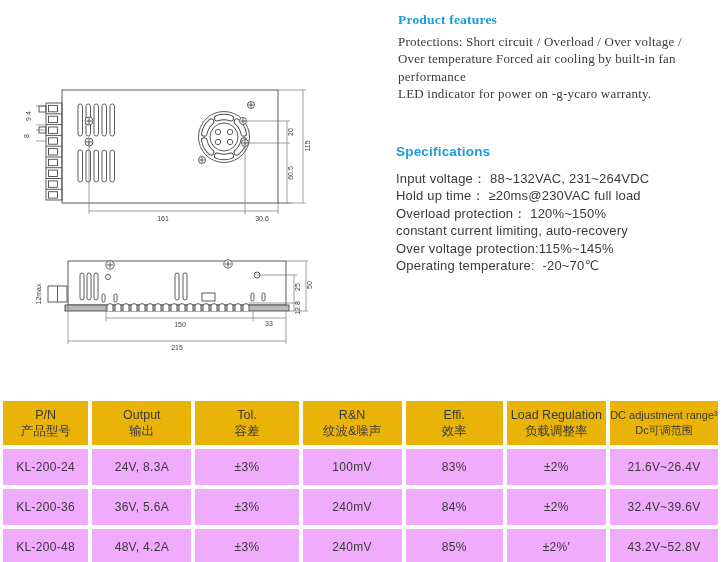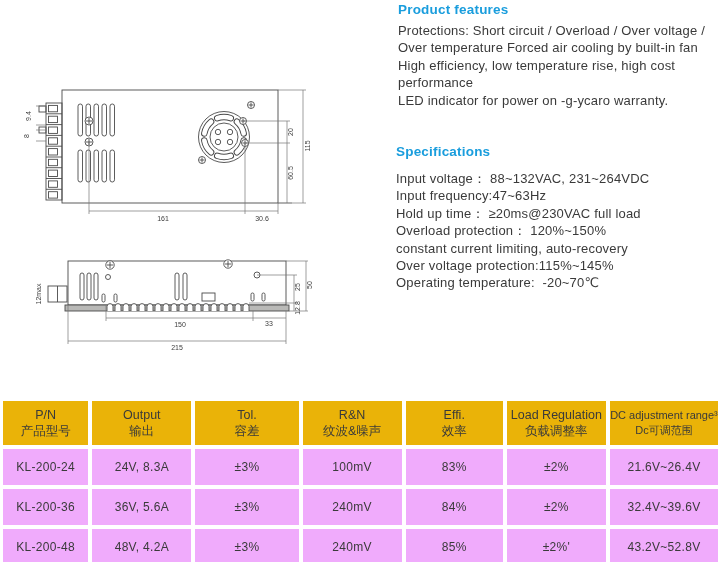--- a/index.html
+++ b/index.html
@@ -2,21 +2,21 @@
 <html><head>
 <meta charset="utf-8">
 <style>
   html,body{margin:0;padding:0;}
   body{
     width:721px;height:562px;position:relative;overflow:hidden;
     background:#ffffff;color:#3a3a3a;
     font-family:"Liberation Sans","DejaVu Sans",sans-serif;
   }
   .heading{color:#199ddd;font-weight:bold;font-size:13.5px;letter-spacing:.2px;}
-  .features{position:absolute;left:398px;top:2px;width:322px;}
+  .features{position:absolute;left:398px;top:12px;width:322px;font-family:Liberation Serif, serif;}
   .features .heading{margin-bottom:5px;}
   .body-line{font-size:13px;line-height:17.4px;letter-spacing:.2px;white-space:pre;}
   .specs{position:absolute;left:396px;top:144px;width:324px;}
   .specs .heading{margin-bottom:11px;}
 
   .drawings{position:absolute;left:0;top:72px;}
 
   .spec-table{
     position:absolute;left:0;top:397px;width:721px;height:170px;
     box-sizing:border-box;background:#fff;padding:4px 3px 0 3px;
@@ -223,29 +223,27 @@
     <line class="dim" x1="286" y1="249" x2="286" y2="272"></line>
     <line class="dim" x1="68" y1="269" x2="286" y2="269"></line>
     <text x="177" y="278" text-anchor="middle">215</text>
   </g>
 </svg>
 
 <div class="features">
   <div class="heading">Product features</div>
   <div class="body-line">Protections: Short circuit / Overload / Over voltage /</div>
   <div class="body-line">Over temperature Forced air cooling by built-in fan</div>
-  <div class="body-line">High efficiency, low temperature rise, high cost</div>
   <div class="body-line">performance</div>
   <div class="body-line">LED indicator for power on -g-ycaro warranty.</div>
 </div>
 
 <div class="specs">
   <div class="heading">Specifications</div>
   <div class="body-line">Input voltage： 88~132VAC, 231~264VDC</div>
-  <div class="body-line">Input frequency:47~63Hz</div>
   <div class="body-line">Hold up time： ≥20ms@230VAC full load</div>
   <div class="body-line">Overload protection： 120%~150%</div>
   <div class="body-line">constant current limiting, auto-recovery</div>
   <div class="body-line">Over voltage protection:115%~145%</div>
   <div class="body-line">Operating temperature:  -20~70℃</div>
 </div>
 
 <div class="spec-table">
   <div class="th">
     <span>P/N</span>

